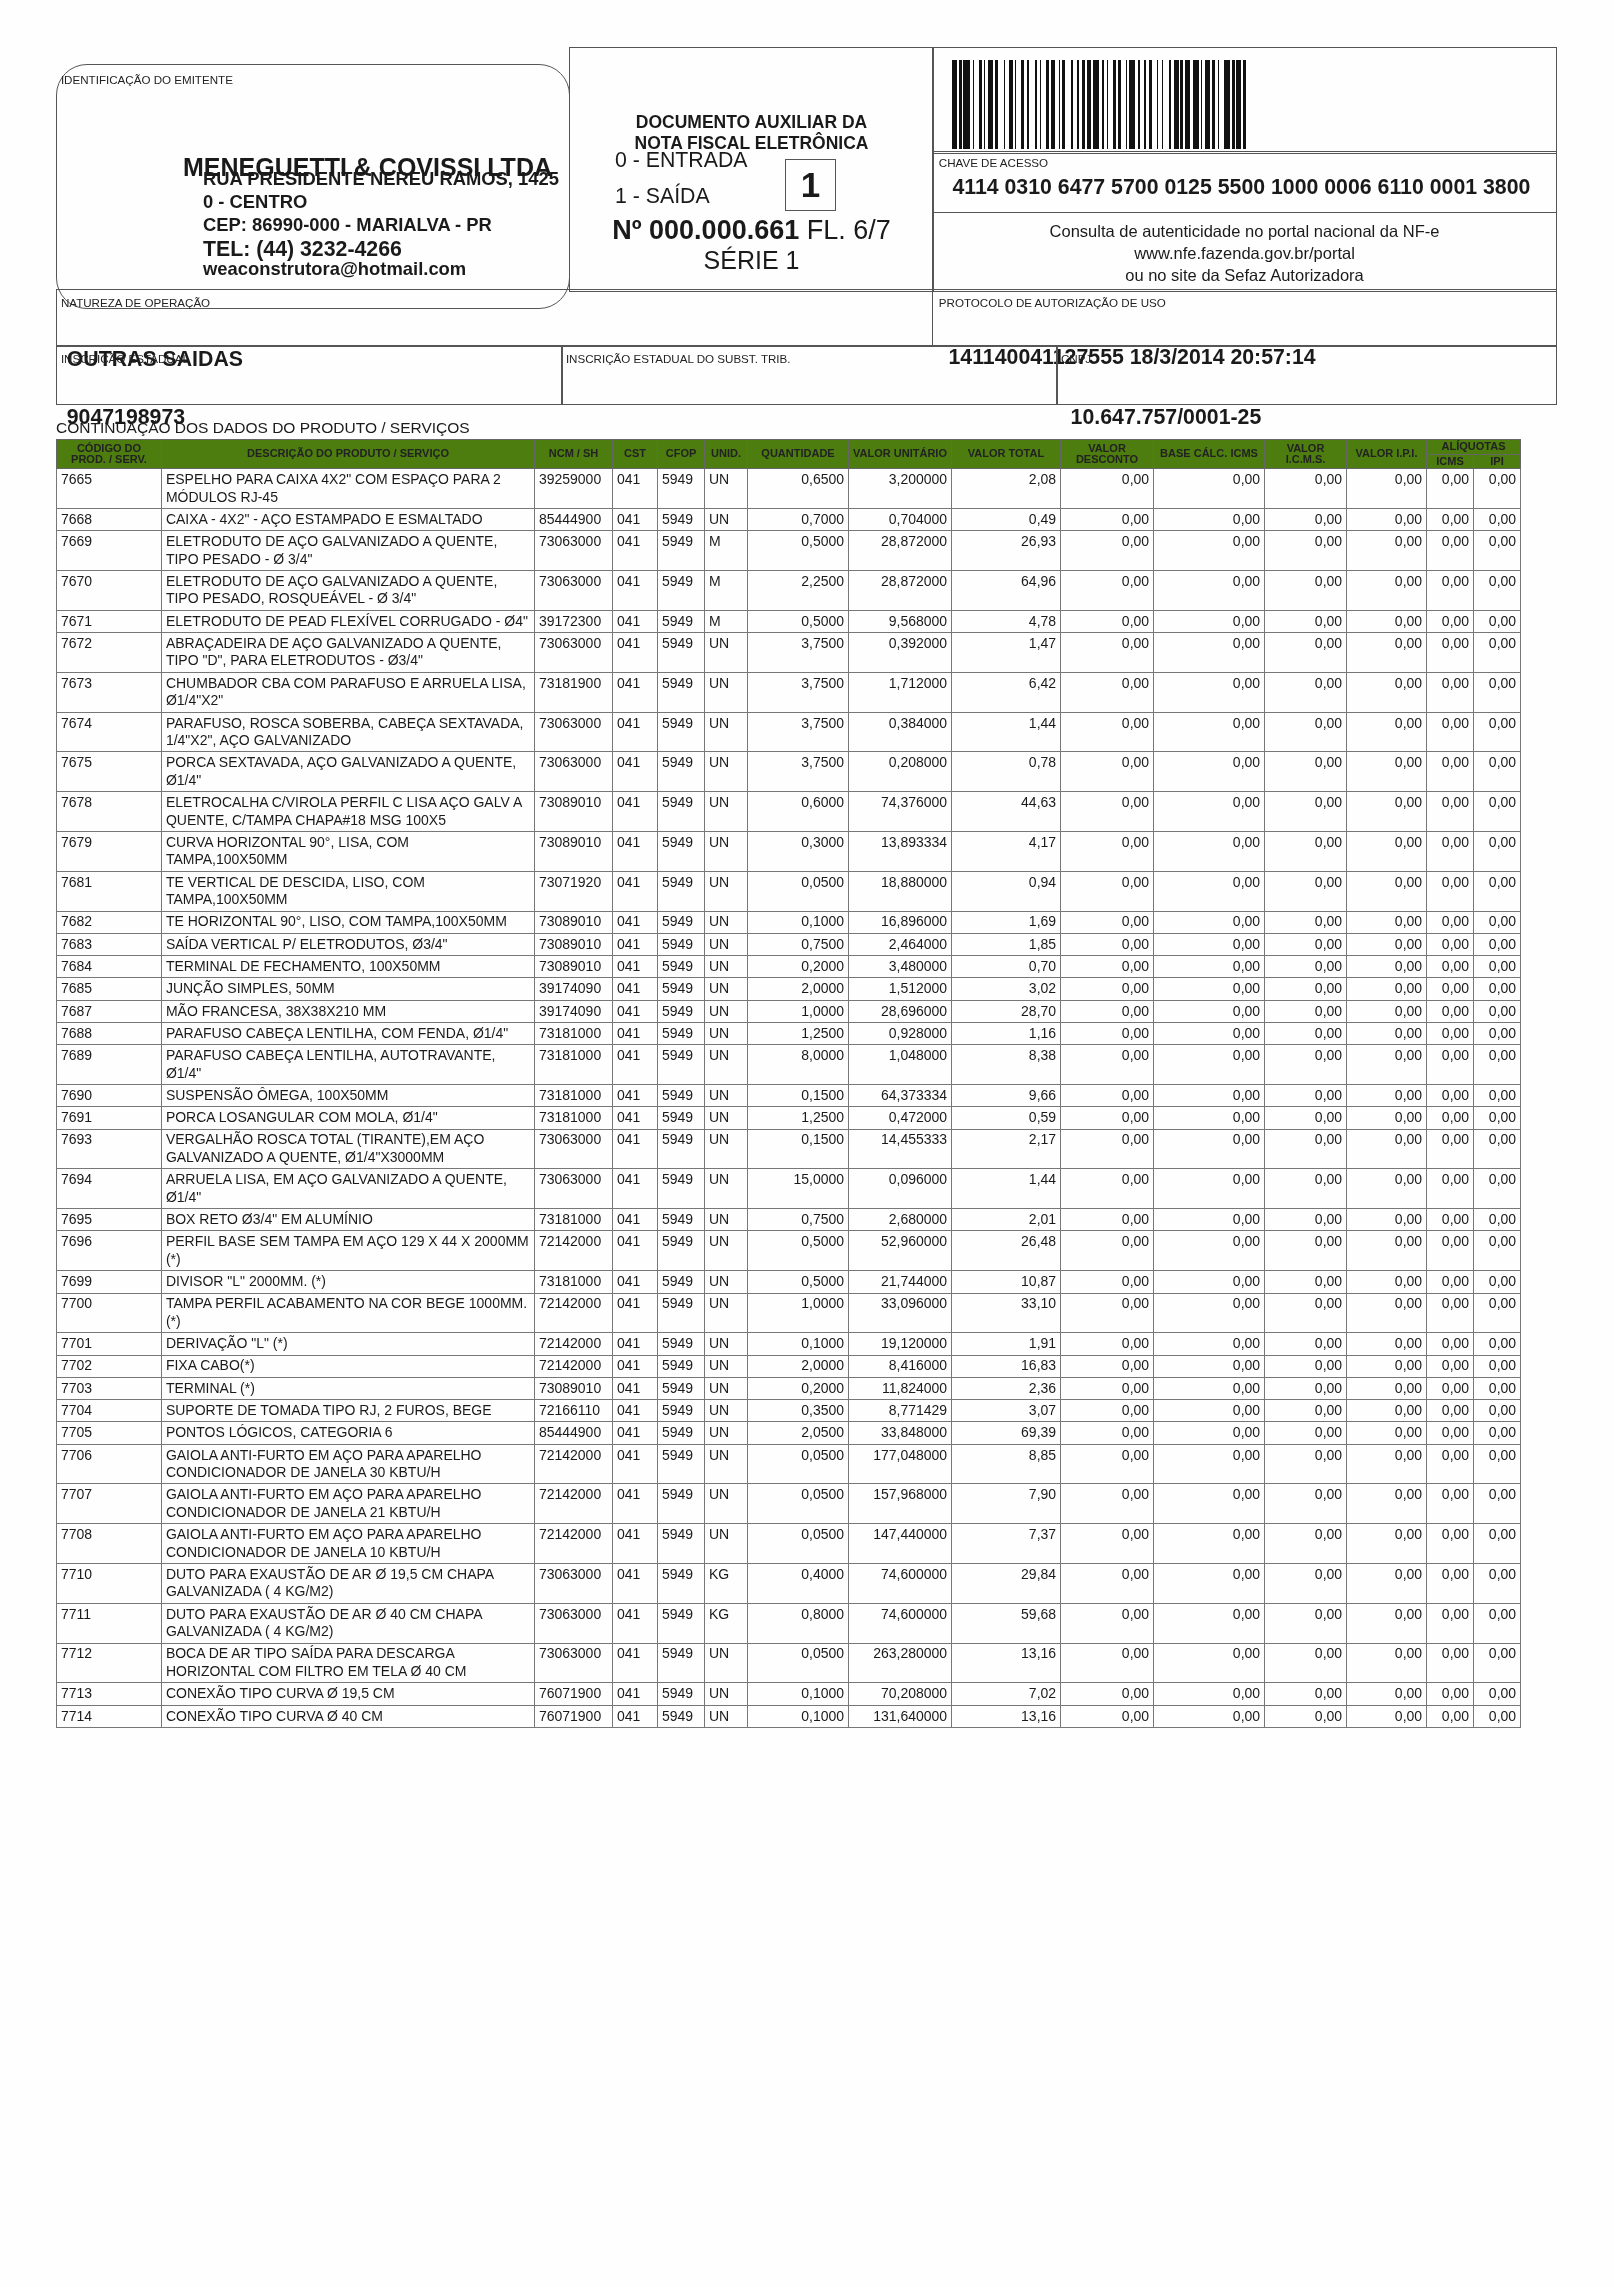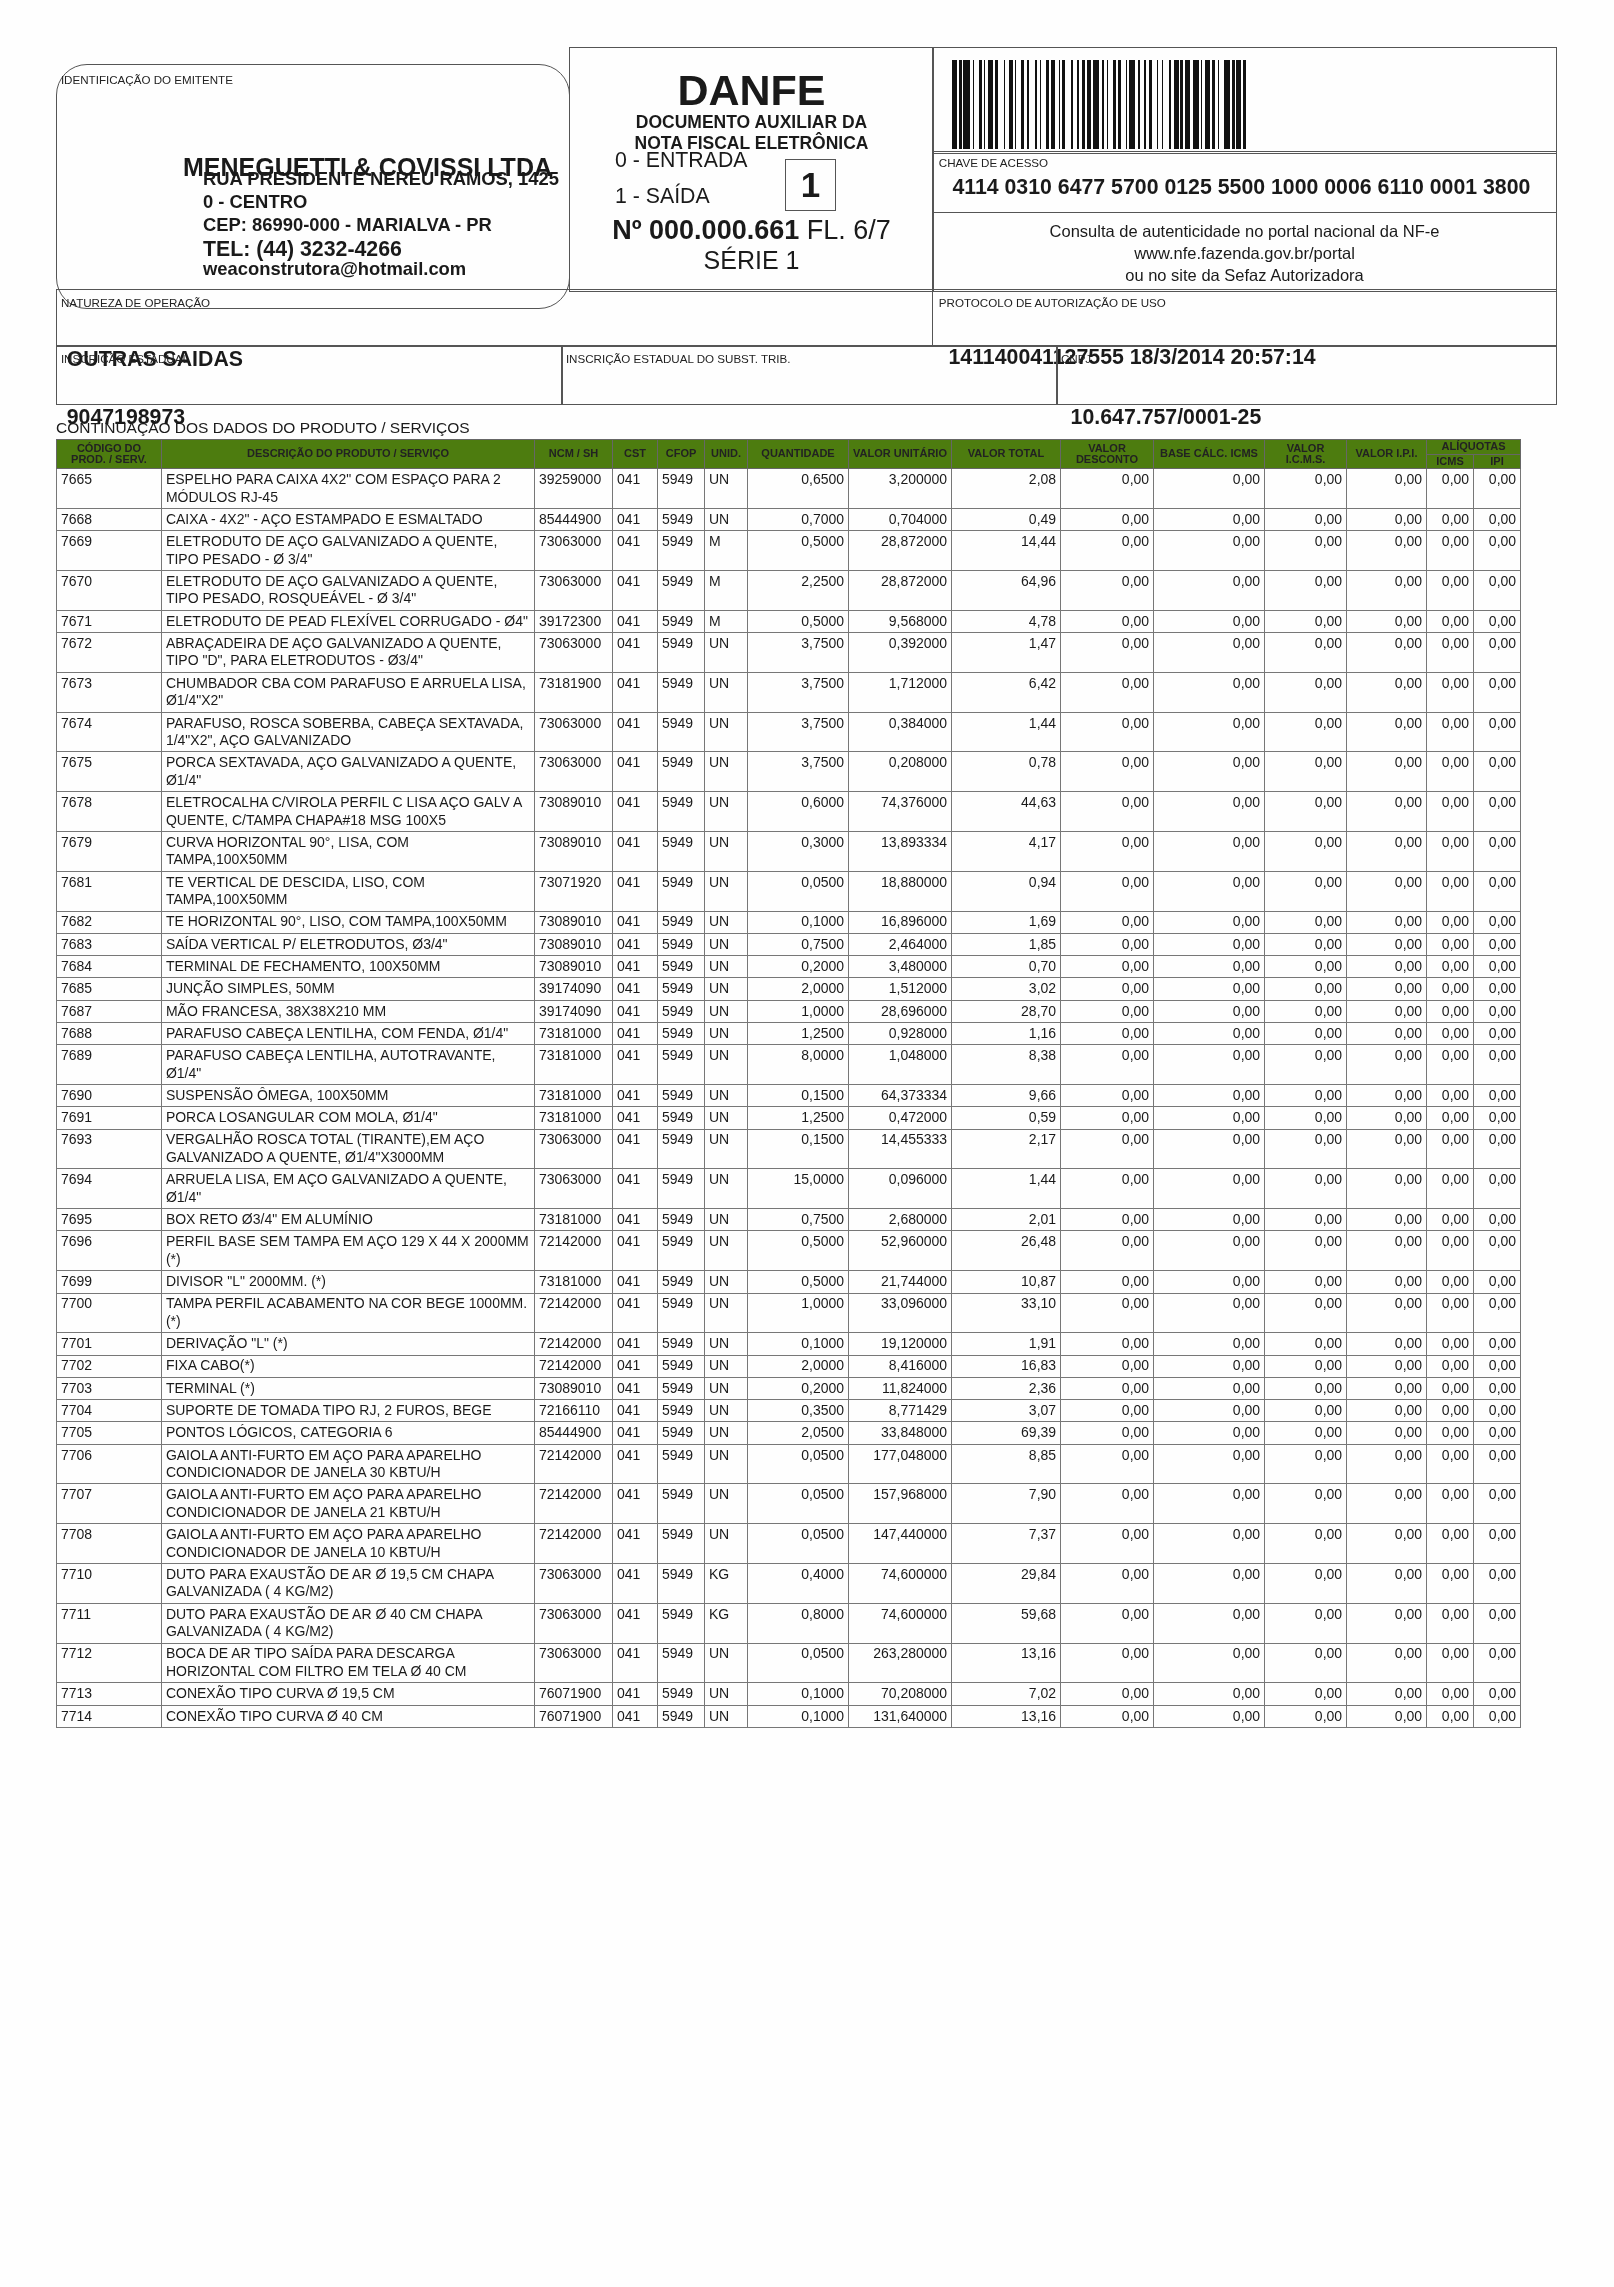--- a/index.html
+++ b/index.html
@@ -31,21 +31,20 @@
   <div class="lbl" style="left:3.9px;top:7.8px;">IDENTIFICAÇÃO DO EMITENTE</div>
   <div class="big" id="emit-name">MENEGUETTI &amp; COVISSI LTDA</div>
   <div class="addr" style="top:102px;">RUA PRESIDENTE NEREU RAMOS, 1425</div>
   <div class="addr" style="top:125px;">0 - CENTRO</div>
   <div class="addr" style="top:148px;">CEP: 86990-000 - MARIALVA - PR</div>
   <div class="addr" style="top:173px;font-size:21.3px;">TEL: (44) 3232-4266</div>
   <div class="addr" style="top:192px;">weaconstrutora@hotmail.com</div>
 </div>
 
 <div class="abs box" style="left:569px;top:47px;width:365px;height:245px;">
-  <div id="danfe-title">DANFE</div>
   <div class="danfe-sub" style="top:64px;">DOCUMENTO AUXILIAR DA</div>
   <div class="danfe-sub" style="top:85px;">NOTA FISCAL ELETRÔNICA</div>
   <div class="entsai" style="left:45px;top:100px;">0 - ENTRADA</div>
   <div class="entsai" style="left:45px;top:136px;">1 - SAÍDA</div>
   <div id="tipo-box">1</div>
   <div class="abs" style="left:0;right:0;top:167px;text-align:center;font-size:27px;">
     <span style="font-weight:bold;">Nº 000.000.661</span>
     <span>FL. 6/7</span>
   </div>
   <div class="abs" style="left:0;right:0;top:198px;text-align:center;font-size:25px;">SÉRIE 1</div>
@@ -262,21 +261,21 @@
       </tr>
       <tr>
         <td>7669</td>
         <td>ELETRODUTO DE AÇO GALVANIZADO A QUENTE, TIPO PESADO - Ø 3/4"</td>
         <td>73063000</td>
         <td>041</td>
         <td>5949</td>
         <td>M</td>
         <td class="r">0,5000</td>
         <td class="r">28,872000</td>
-        <td class="r">14,44</td>
+        <td class="r">26,93</td>
         <td class="r">0,00</td>
         <td class="r">0,00</td>
         <td class="r">0,00</td>
         <td class="r">0,00</td>
         <td class="r">0,00</td>
         <td class="r">0,00</td>
       </tr>
       <tr>
         <td>7670</td>
         <td>ELETRODUTO DE AÇO GALVANIZADO A QUENTE, TIPO PESADO, ROSQUEÁVEL - Ø 3/4"</td>

